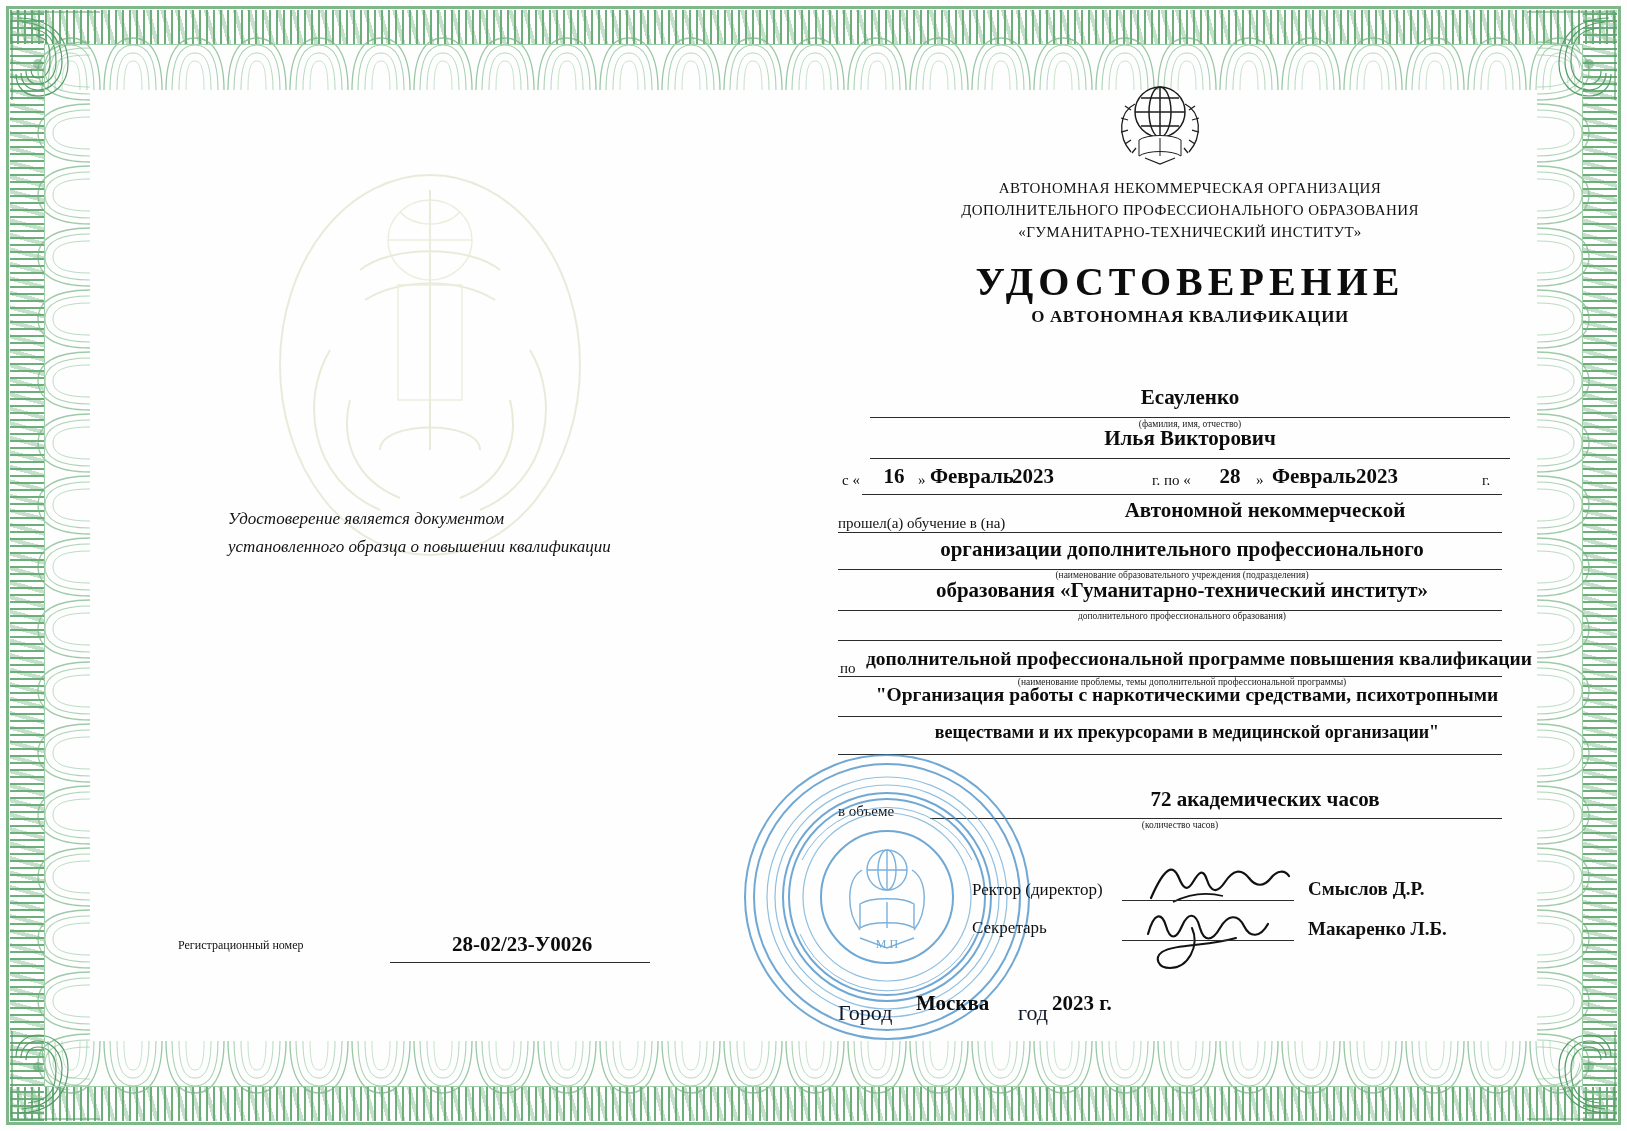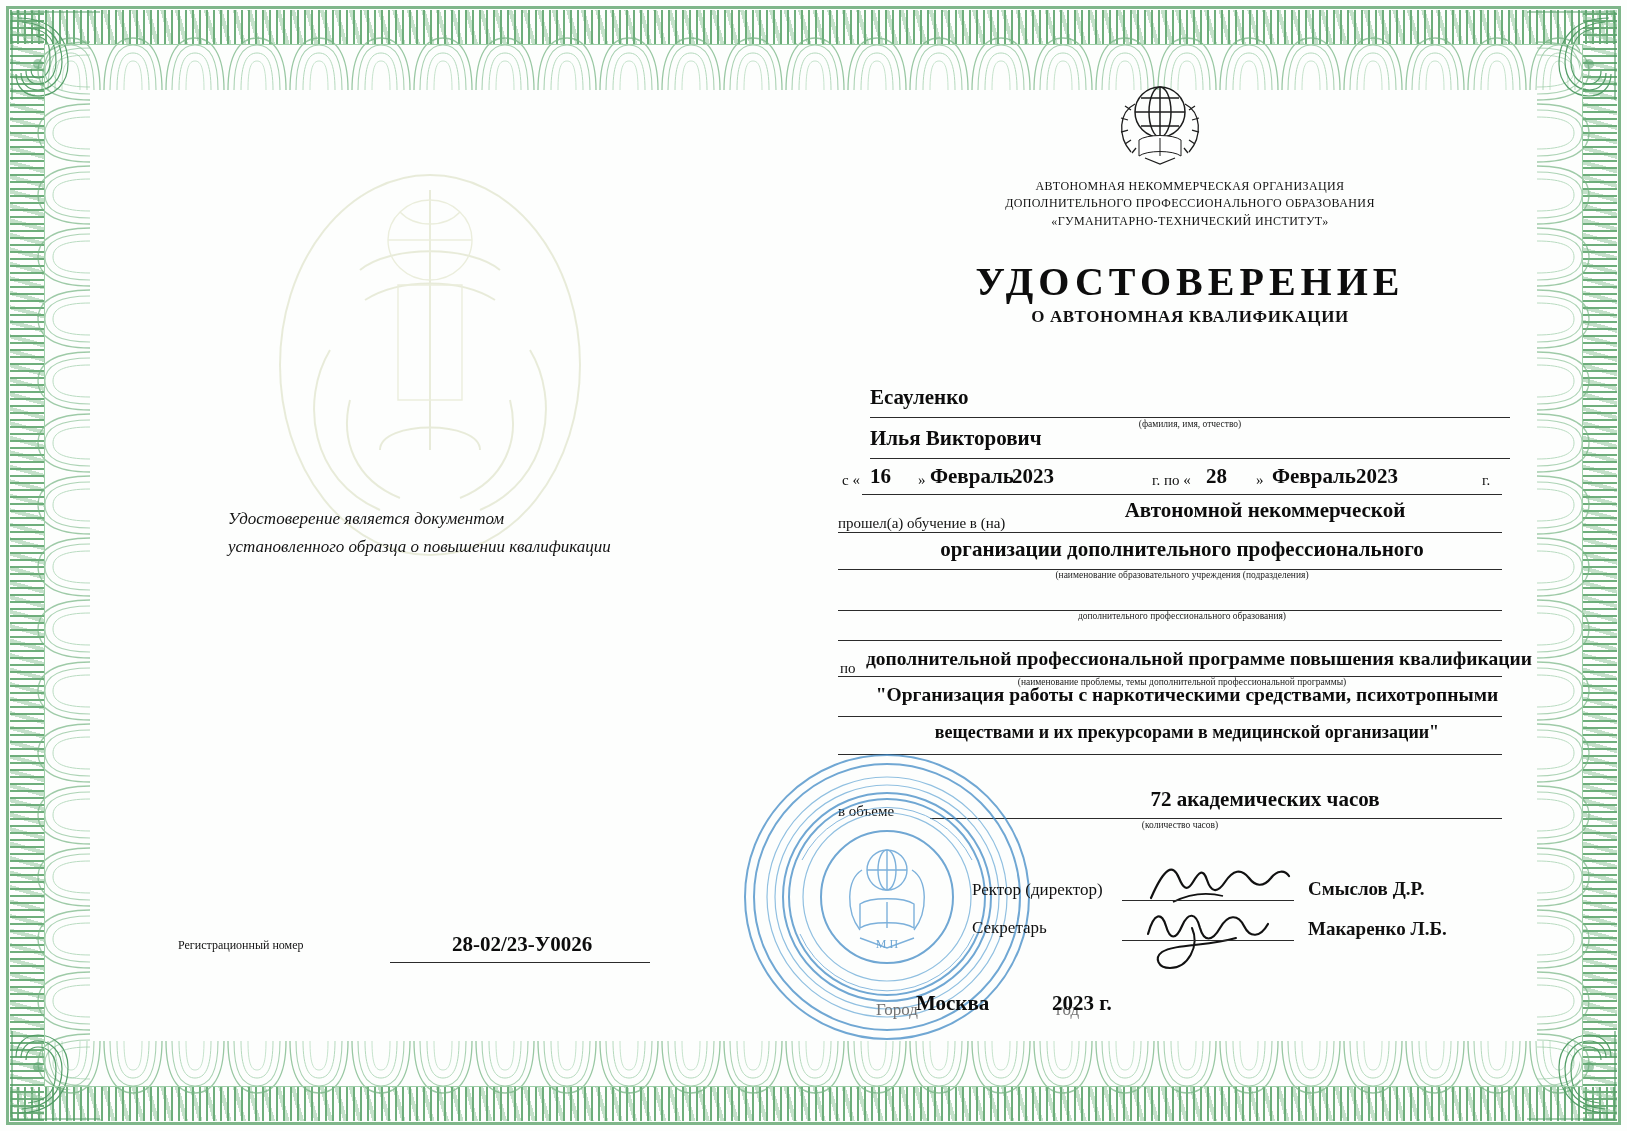--- a/index.html
+++ b/index.html
@@ -132,21 +132,21 @@
     height: 90px;
   }
 
   .org-lines {
     position: absolute;
     left: 840px;
     top: 178px;
     width: 700px;
     text-align: center;
     font-family: "Liberation Serif", serif;
-    font-size: 12px;
+    font-size: 15px;
     letter-spacing: 0.4px;
     line-height: 1.45;
     color: #111;
   }
 
   .title-main {
     position: absolute;
     left: 840px;
     top: 258px;
     width: 700px;
@@ -183,21 +183,21 @@
   .rule {
     position: absolute;
     border-bottom: 1px solid #2b2b2b;
     height: 0;
   }
   .fieldval {
     position: absolute;
     font-weight: bold;
     font-size: 21px;
     color: #0c0c0c;
-    text-align: left;
+    text-align: center;
     white-space: nowrap;
   }
   .caption {
     position: absolute;
     font-size: 9.5px;
     color: #222;
     text-align: center;
     white-space: nowrap;
   }
   .lbl {
@@ -254,23 +254,22 @@
   .sig-name {
     position: absolute;
     font-size: 19px;
     font-weight: bold;
     color: #101010;
     white-space: nowrap;
   }
 
   .city-row-label {
     position: absolute;
-    font-size: 17px;
-    color: #737373;
-    margin-left: 38px;
+    font-size: 22px;
+    color: #0f172a;
   }
   .city-row-value {
     position: absolute;
     font-size: 21px;
     font-weight: bold;
     color: #0c0c0c;
   }
 </style>
 </head>
 <body>
@@ -426,20 +425,21 @@
     <div class="rule" style="left:862px; top:494px; width:640px;"></div>
 
     <div class="lbl" style="left:838px; top:515px;">прошел(а) обучение в (на)</div>
     <div class="fieldval" style="left:1020px; top:498px; width:490px; text-align:center;">Автономной некоммерческой</div>
     <div class="rule" style="left:838px; top:532px; width:664px;"></div>
 
     <div class="fieldval" style="left:862px; top:537px; width:640px; text-align:center;">организации дополнительного профессионального</div>
     <div class="rule" style="left:838px; top:569px; width:664px;"></div>
     <div class="caption" style="left:862px; top:570px; width:640px;">(наименование образовательного учреждения (подразделения)</div>
 
+    <div class="fieldval" style="left:862px; top:578px; width:640px; text-align:center;">образования «Гуманитарно-технический институт»</div>
     <div class="rule" style="left:838px; top:610px; width:664px;"></div>
     <div class="caption" style="left:862px; top:611px; width:640px;">дополнительного профессионального образования)</div>
 
     <div class="rule" style="left:838px; top:640px; width:664px;"></div>
 
     <div class="lbl" style="left:840px; top:660px;">по</div>
     <div class="fieldval" style="left:866px; top:648px; width:650px; text-align:right; font-size:19.5px;">дополнительной профессиональной программе повышения квалификации</div>
     <div class="rule" style="left:838px; top:676px; width:664px;"></div>
     <div class="caption" style="left:862px; top:677px; width:640px;">(наименование проблемы, темы дополнительной профессиональной программы)</div>
 

